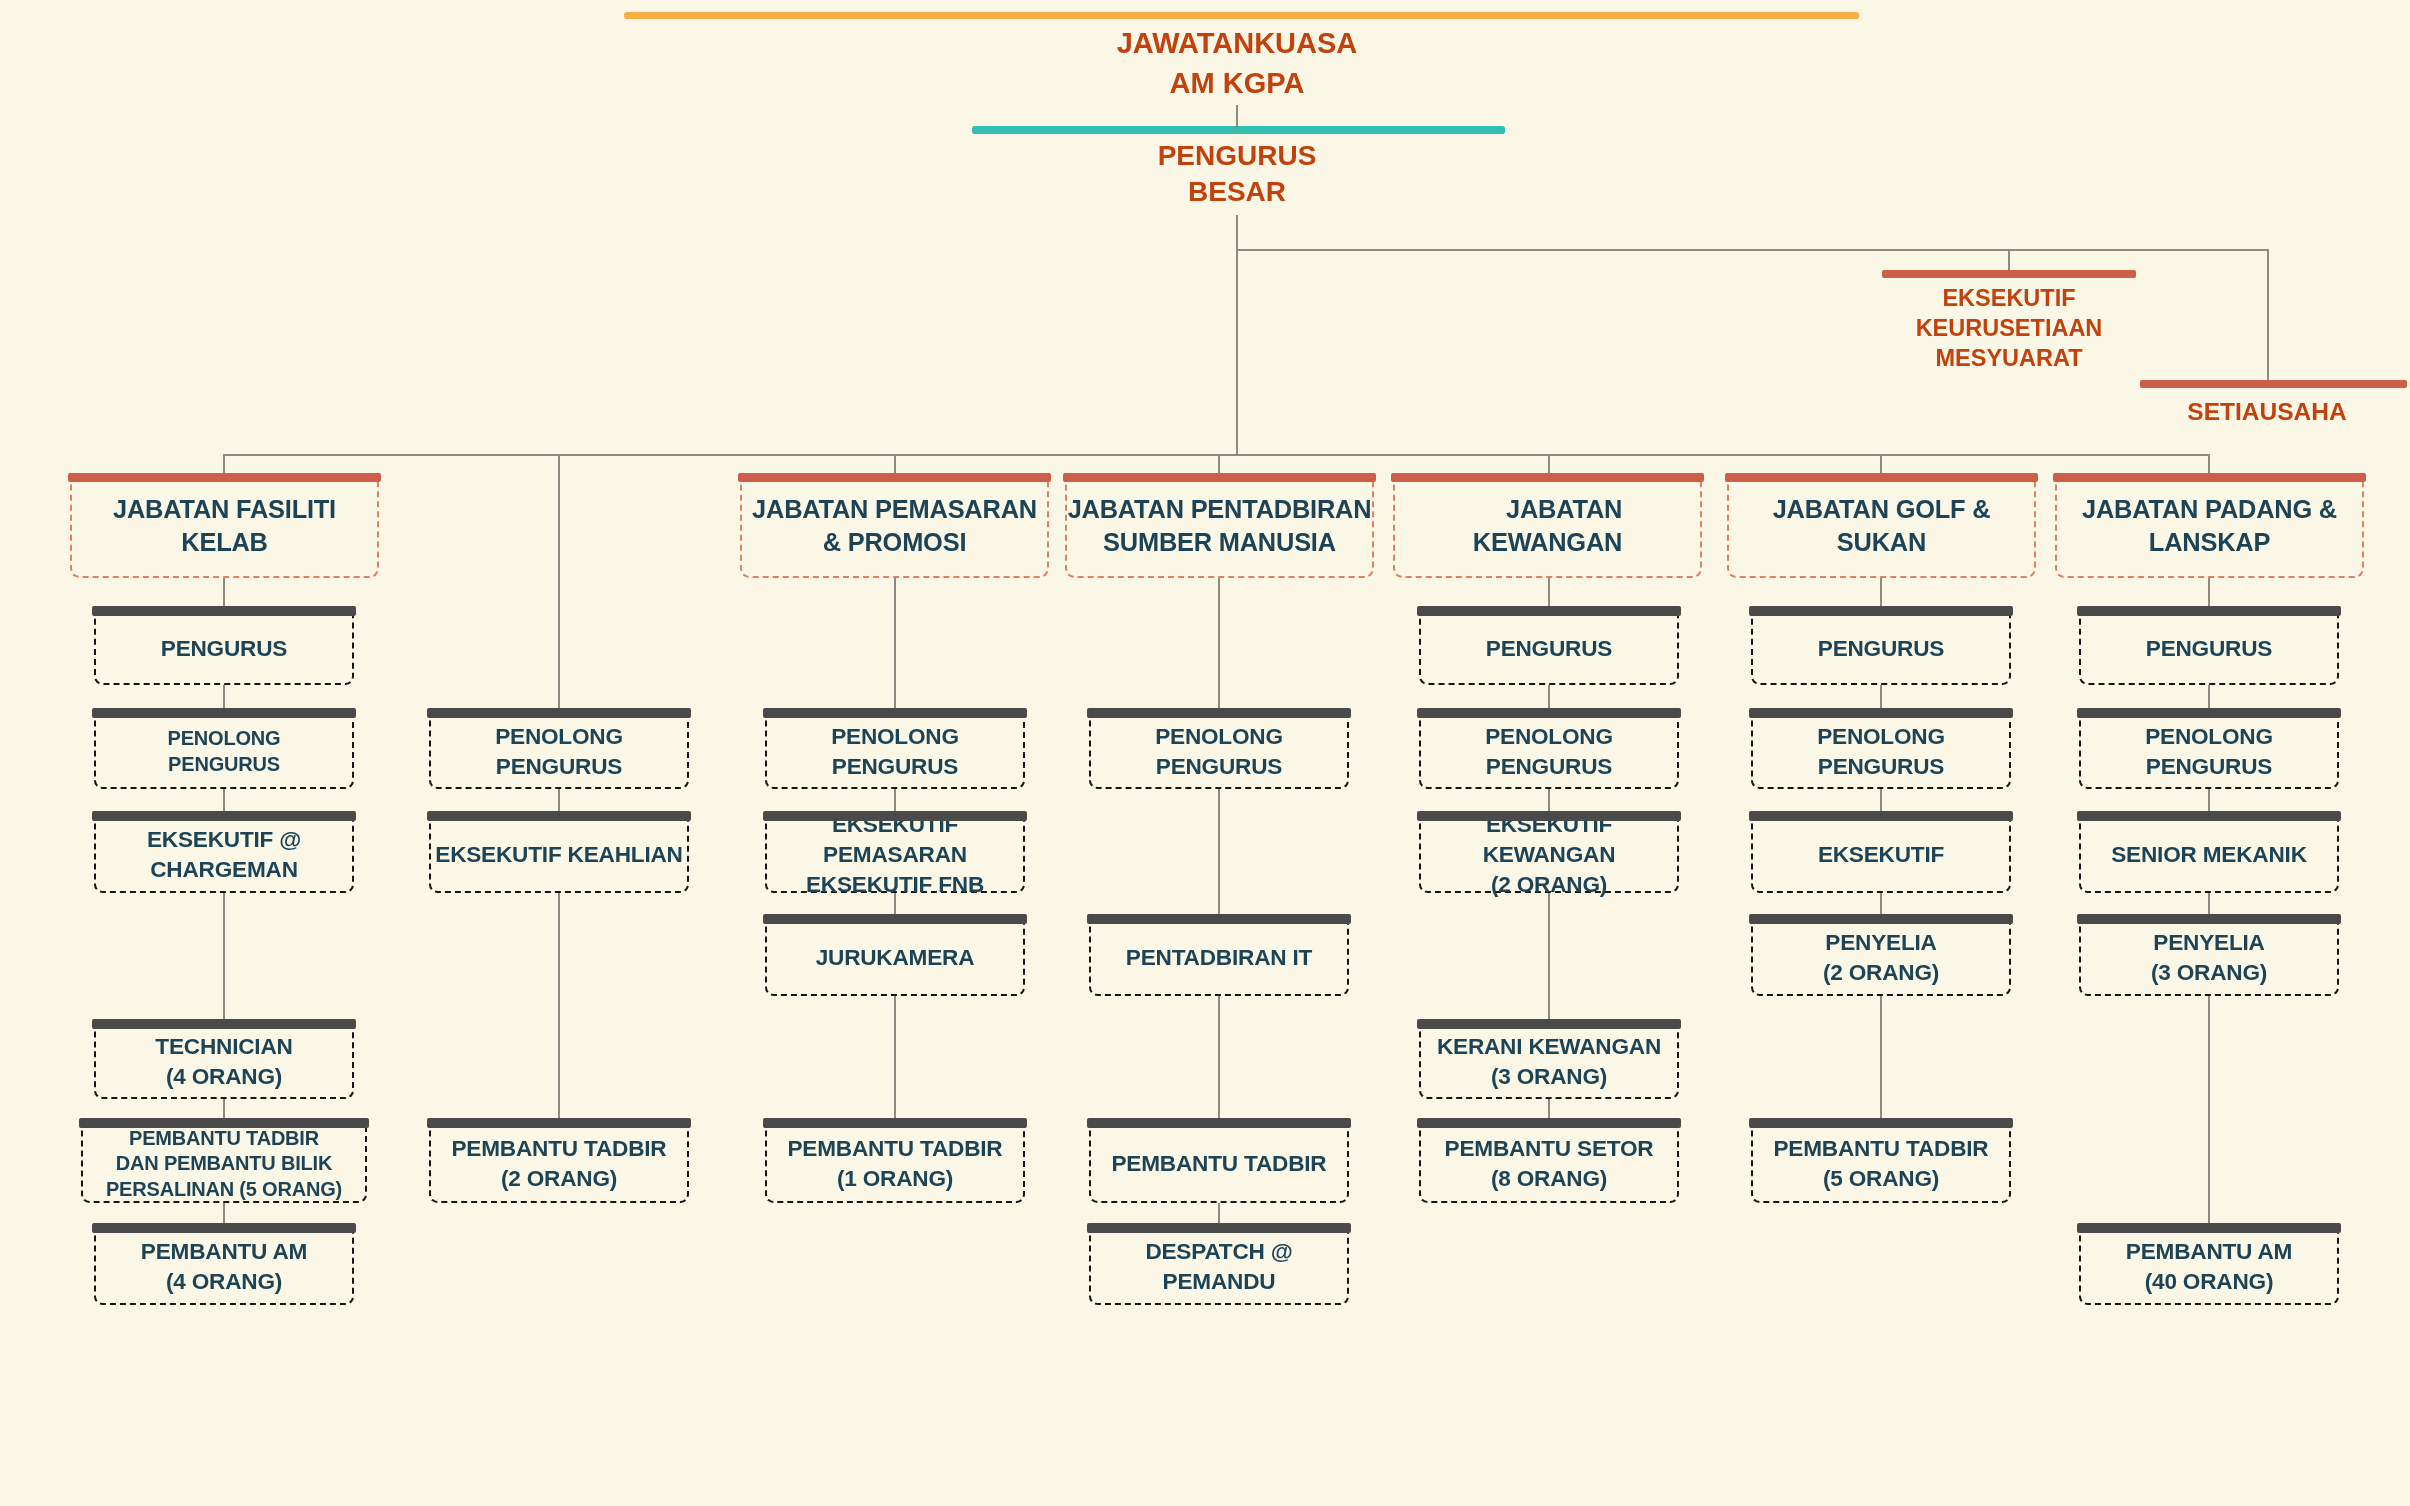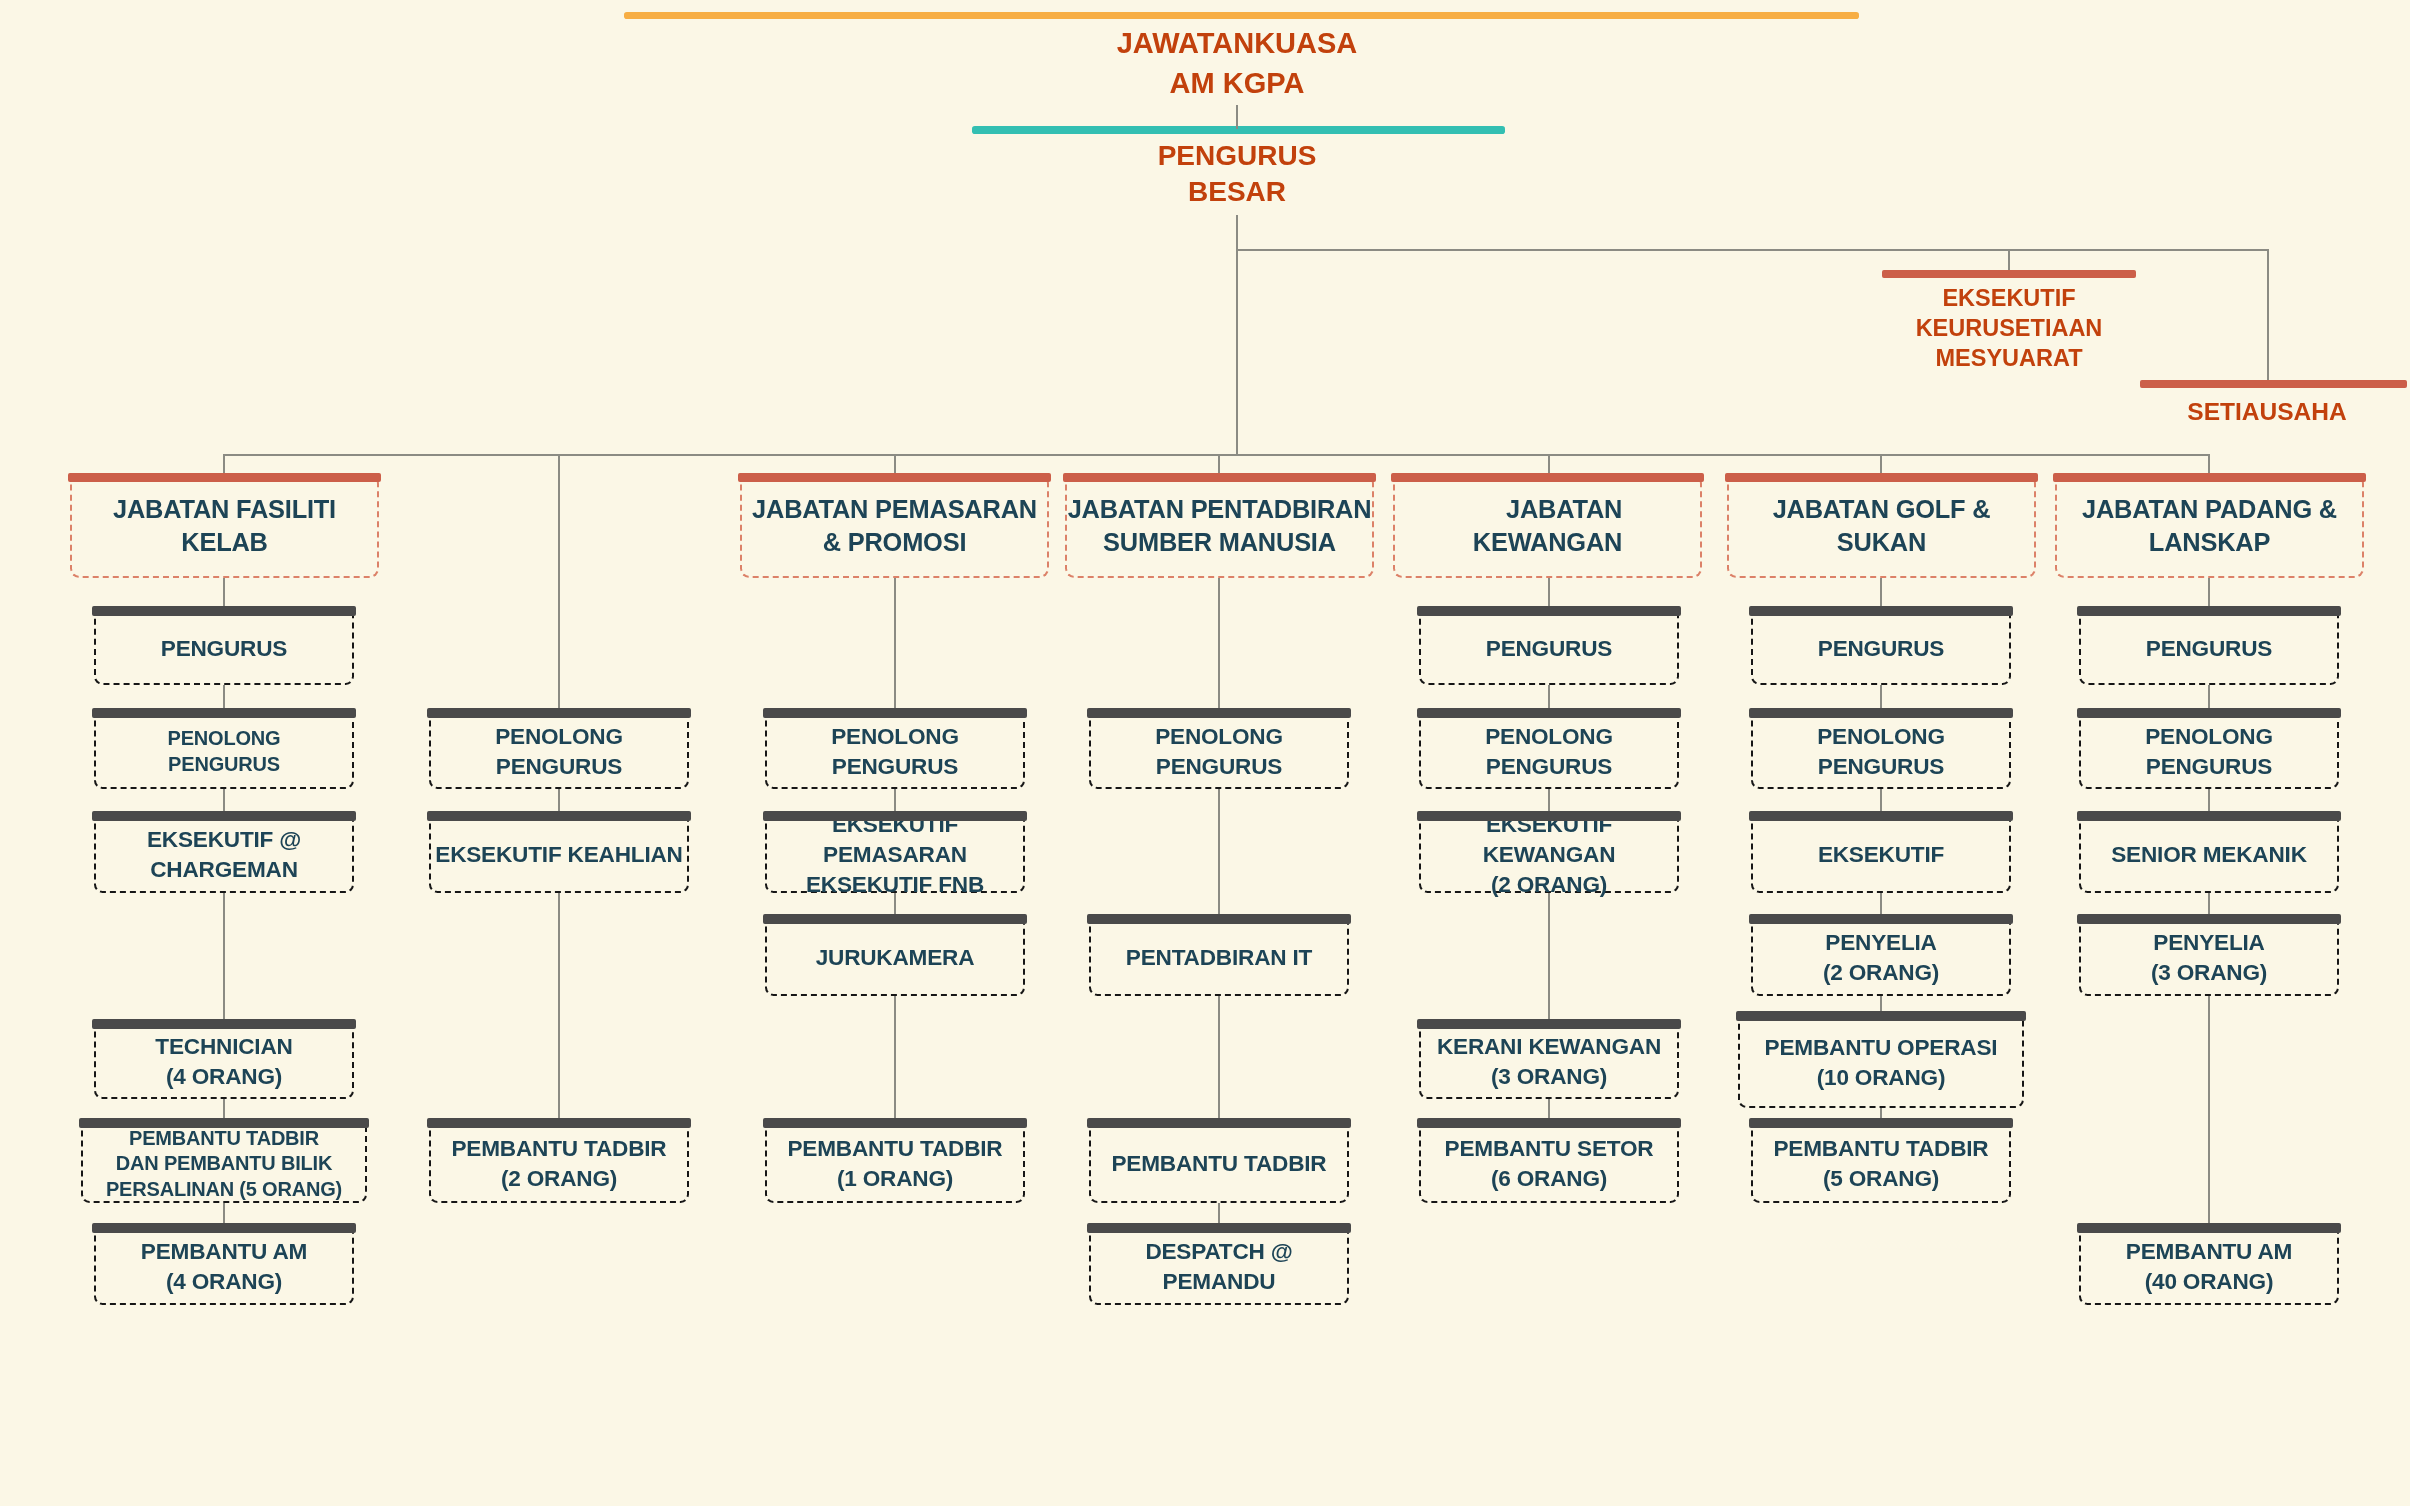--- a/index.html
+++ b/index.html
@@ -121,32 +121,30 @@
     <div class="dept-header t" style="left: 1393px; top: 474px; width: 309px; height: 104px; text-align: right;">JABATAN
 KEWANGAN</div>
     <div class="box t" style="left: 1419px; top: 607px; width: 260px; height: 78px;">PENGURUS</div>
     <div class="box t" style="left: 1419px; top: 709px; width: 260px; height: 80px;">PENOLONG
 PENGURUS</div>
     <div class="box t" style="left: 1419px; top: 812px; width: 260px; height: 81px;">EKSEKUTIF KEWANGAN
 (2 ORANG)</div>
     <div class="box t" style="left: 1419px; top: 1020px; width: 260px; height: 79px;">KERANI KEWANGAN
 (3 ORANG)</div>
     <div class="box t" style="left: 1419px; top: 1119px; width: 260px; height: 84px;">PEMBANTU SETOR
-(6 ORANG)</div>
+(8 ORANG)</div>
     <div class="line" style="left: 1880px; top: 454px; width: 1.9px; height: 672px; z-index: 1;"></div>
     <div class="dept-header t" style="left: 1727px; top: 474px; width: 309px; height: 104px;">JABATAN GOLF &amp;
 SUKAN</div>
     <div class="box t" style="left: 1751px; top: 607px; width: 260px; height: 78px;">PENGURUS</div>
     <div class="box t" style="left: 1751px; top: 709px; width: 260px; height: 80px;">PENOLONG
 PENGURUS</div>
     <div class="box t" style="left: 1751px; top: 812px; width: 260px; height: 81px;">EKSEKUTIF</div>
     <div class="box t" style="left: 1751px; top: 915px; width: 260px; height: 81px;">PENYELIA
 (2 ORANG)</div>
-    <div class="box t" style="left: 1738px; top: 1012px; width: 286px; height: 96px;">PEMBANTU OPERASI
-(10 ORANG)</div>
     <div class="box t" style="left: 1751px; top: 1119px; width: 260px; height: 84px;">PEMBANTU TADBIR
 (5 ORANG)</div>
     <div class="line" style="left: 2208px; top: 454px; width: 1.9px; height: 778px; z-index: 1;"></div>
     <div class="dept-header t" style="left: 2055px; top: 474px; width: 309px; height: 104px;">JABATAN PADANG &amp;
 LANSKAP</div>
     <div class="box t" style="left: 2079px; top: 607px; width: 260px; height: 78px;">PENGURUS</div>
     <div class="box t" style="left: 2079px; top: 709px; width: 260px; height: 80px;">PENOLONG
 PENGURUS</div>
     <div class="box t" style="left: 2079px; top: 812px; width: 260px; height: 81px;">SENIOR MEKANIK</div>
     <div class="box t" style="left: 2079px; top: 915px; width: 260px; height: 81px;">PENYELIA

